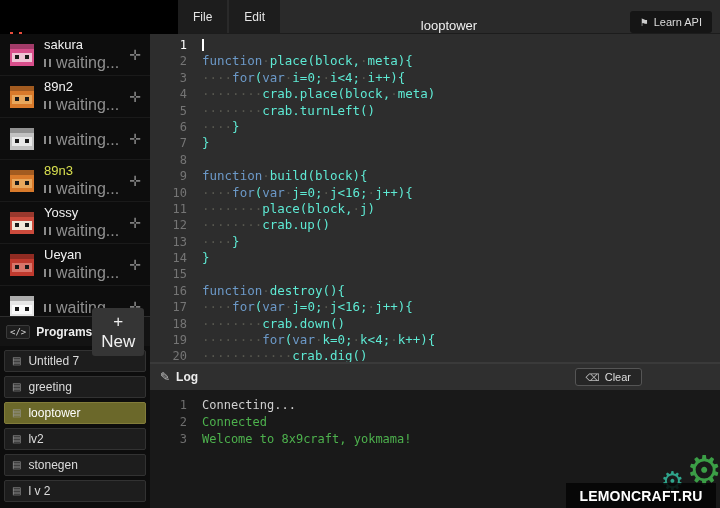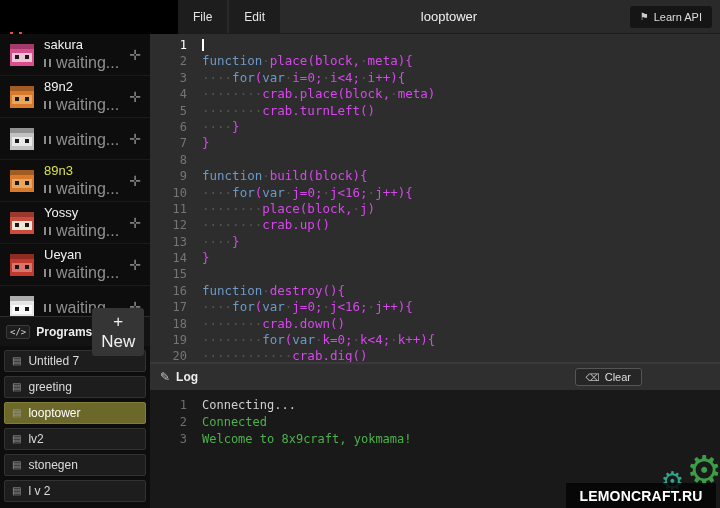--- a/index.html
+++ b/index.html
@@ -4,21 +4,21 @@
 <style>
   * { margin:0; padding:0; box-sizing:border-box; }
   html,body { width:720px; height:508px; overflow:hidden; background:#000; }
   body { font-family:"Liberation Sans", sans-serif; position:relative; }
   .app { display:flex; flex-direction:column; width:720px; height:508px; }
 
   
   .topbar { height:34px; display:flex; flex-shrink:0; }
   .topbar-left { width:178px; background:#1d4ed8; display:flex; align-items:center; padding-left:8px; gap:5px;margin-top:40px; }
   .logo-text { font-family:"DejaVu Sans Mono", monospace; font-weight:bold; font-size:14px; color:var(--logo-green,#7dc832); text-shadow:1px 1px 0 #000; letter-spacing:0.5px; }
-  .topbar-right { flex:1; background:#2a2a2a; display:flex; align-items:center; position:relative; border-bottom:1px solid #1c1c1c; }
+  .topbar-right { flex:1; background:#2a2a2a; display:flex; align-items:flex-end; position:relative; border-bottom:1px solid #1c1c1c; }
   .menu-btn { height:100%; display:flex; align-items:center; padding:0 15px; background:#1d1d1d; color:#e6e6e6; font-size:12px; border:none; margin-right:2px; cursor:pointer; }
   .title { position:absolute; left:50%; transform:translateX(-50%); color:#f0f0f0; font-size:13px; }
   .learn-api { margin-left:auto; margin-right:8px; background:#151515; color:#ddd; font-size:11px; padding:5px 10px; border-radius:3px; border:none; display:flex; align-items:center; gap:5px; cursor:pointer; }
   .flag-ic { font-size:10px; color:#ccc; }
 
   
   .cols { flex:1; display:flex; min-height:0; }
 
   
   .sidebar { width:150px; flex-shrink:0; background:#0d0d0d; display:flex; flex-direction:column; }
@@ -42,21 +42,21 @@
   .prog-icon { color:#9a9a9a; font-size:10px; margin-right:7px; line-height:1; }
 
   
   .main { flex:1; display:flex; flex-direction:column; min-width:0; }
   .editor { flex:1; background:#2d2d2d; overflow:hidden; padding-top:3px; font-family:"DejaVu Sans Mono", monospace; font-size:12.5px; cursor:text; }
   .line { display:flex; height:16.4px; line-height:16.4px; white-space:pre; }
   .ln { width:52px; text-align:right; padding-right:15px; color:#757575; flex-shrink:0; font-size:12px; }
   .line.active .ln { color:#ffffff; }
   .code { color:#e8e8e4; }
   .kw { color:var(--kw,#6c99c8); }
-  .tx { color:#d946ef; }
+  .tx { color:#5eead4; }
   .ws { color:#56564e; }
   .caret { display:inline-block; width:1.5px; height:12px; background:#fff; vertical-align:-2px; }
 
   
   .log { height:146px; flex-shrink:0; display:flex; flex-direction:column; border-top:2px solid #3a3a3a; }
   .log-header { height:26px; background:#2f2f2f; display:flex; align-items:center; padding:0 10px; flex-shrink:0; }
   .log-icon { color:#c4c4c4; font-size:12px; }
   .log-title { color:#ececec; font-size:12px; font-weight:bold; margin-left:6px; }
   .clear-btn { margin-left:auto; margin-right:68px; background:#262626; border:1px solid #555; color:#ddd; font-size:11px; padding:2px 10px; border-radius:3px; display:flex; align-items:center; gap:5px; cursor:pointer; }
   .clear-ic { font-size:10px; color:#bbb; }

